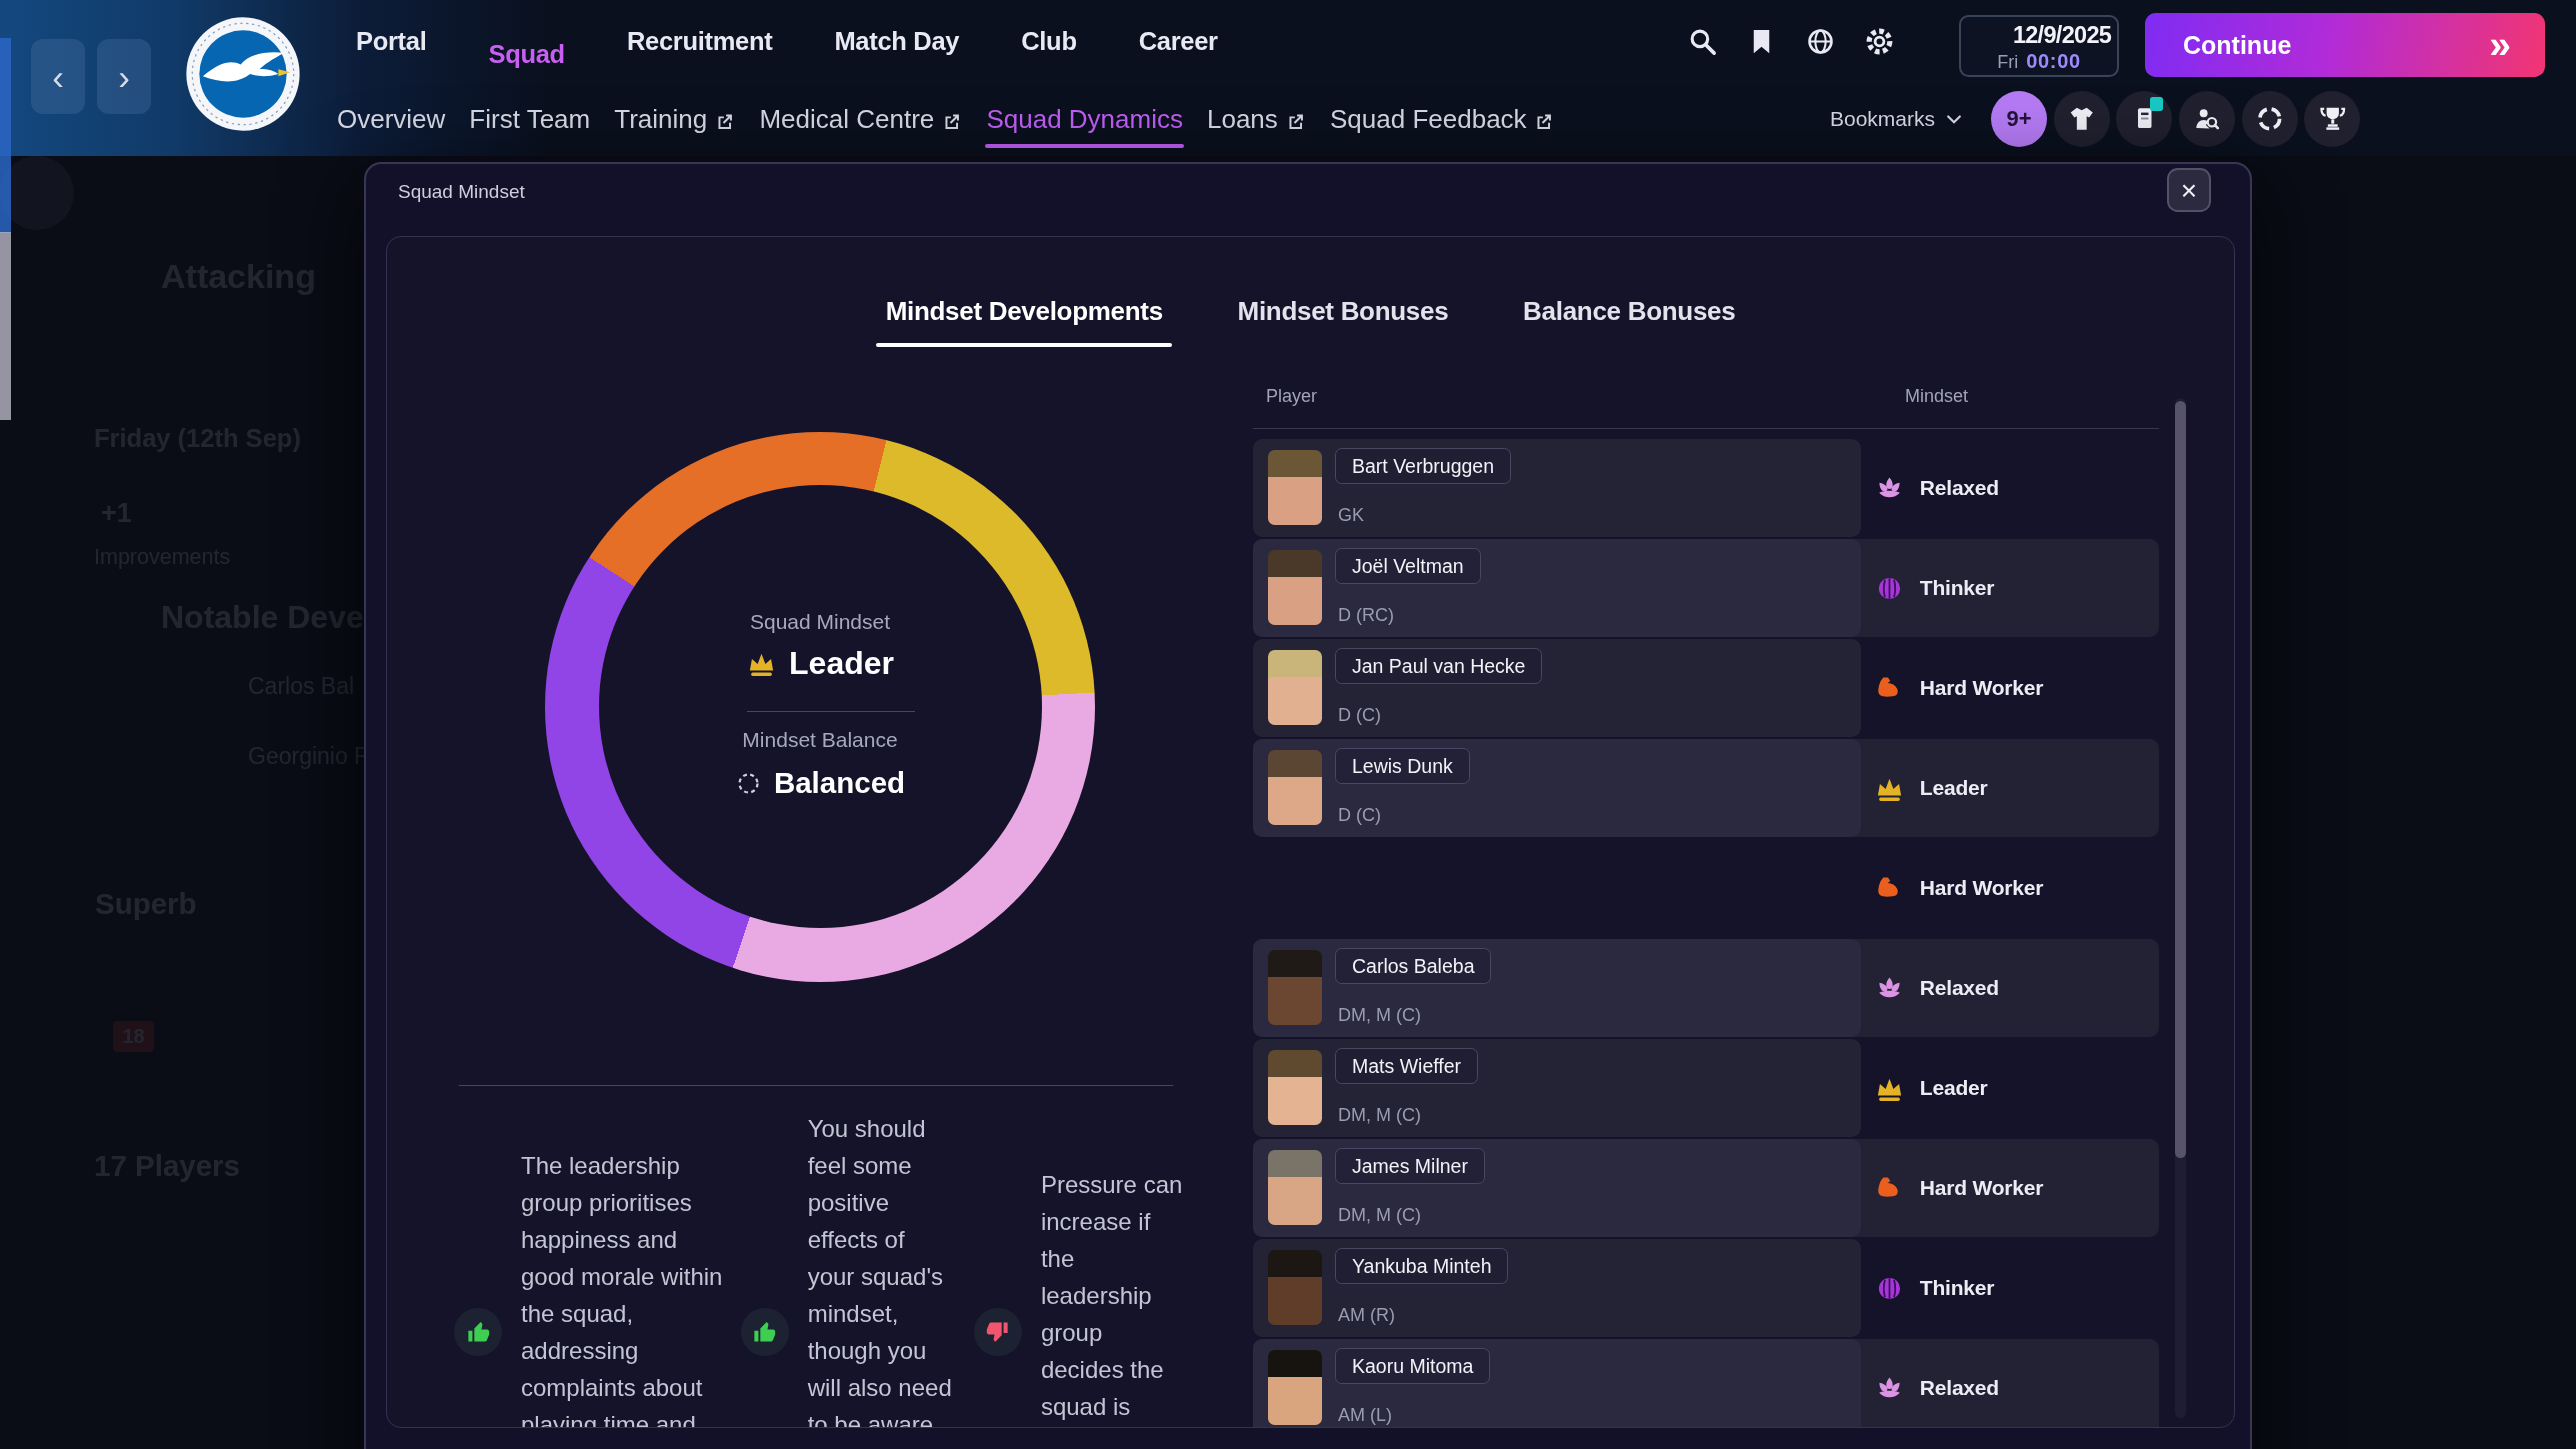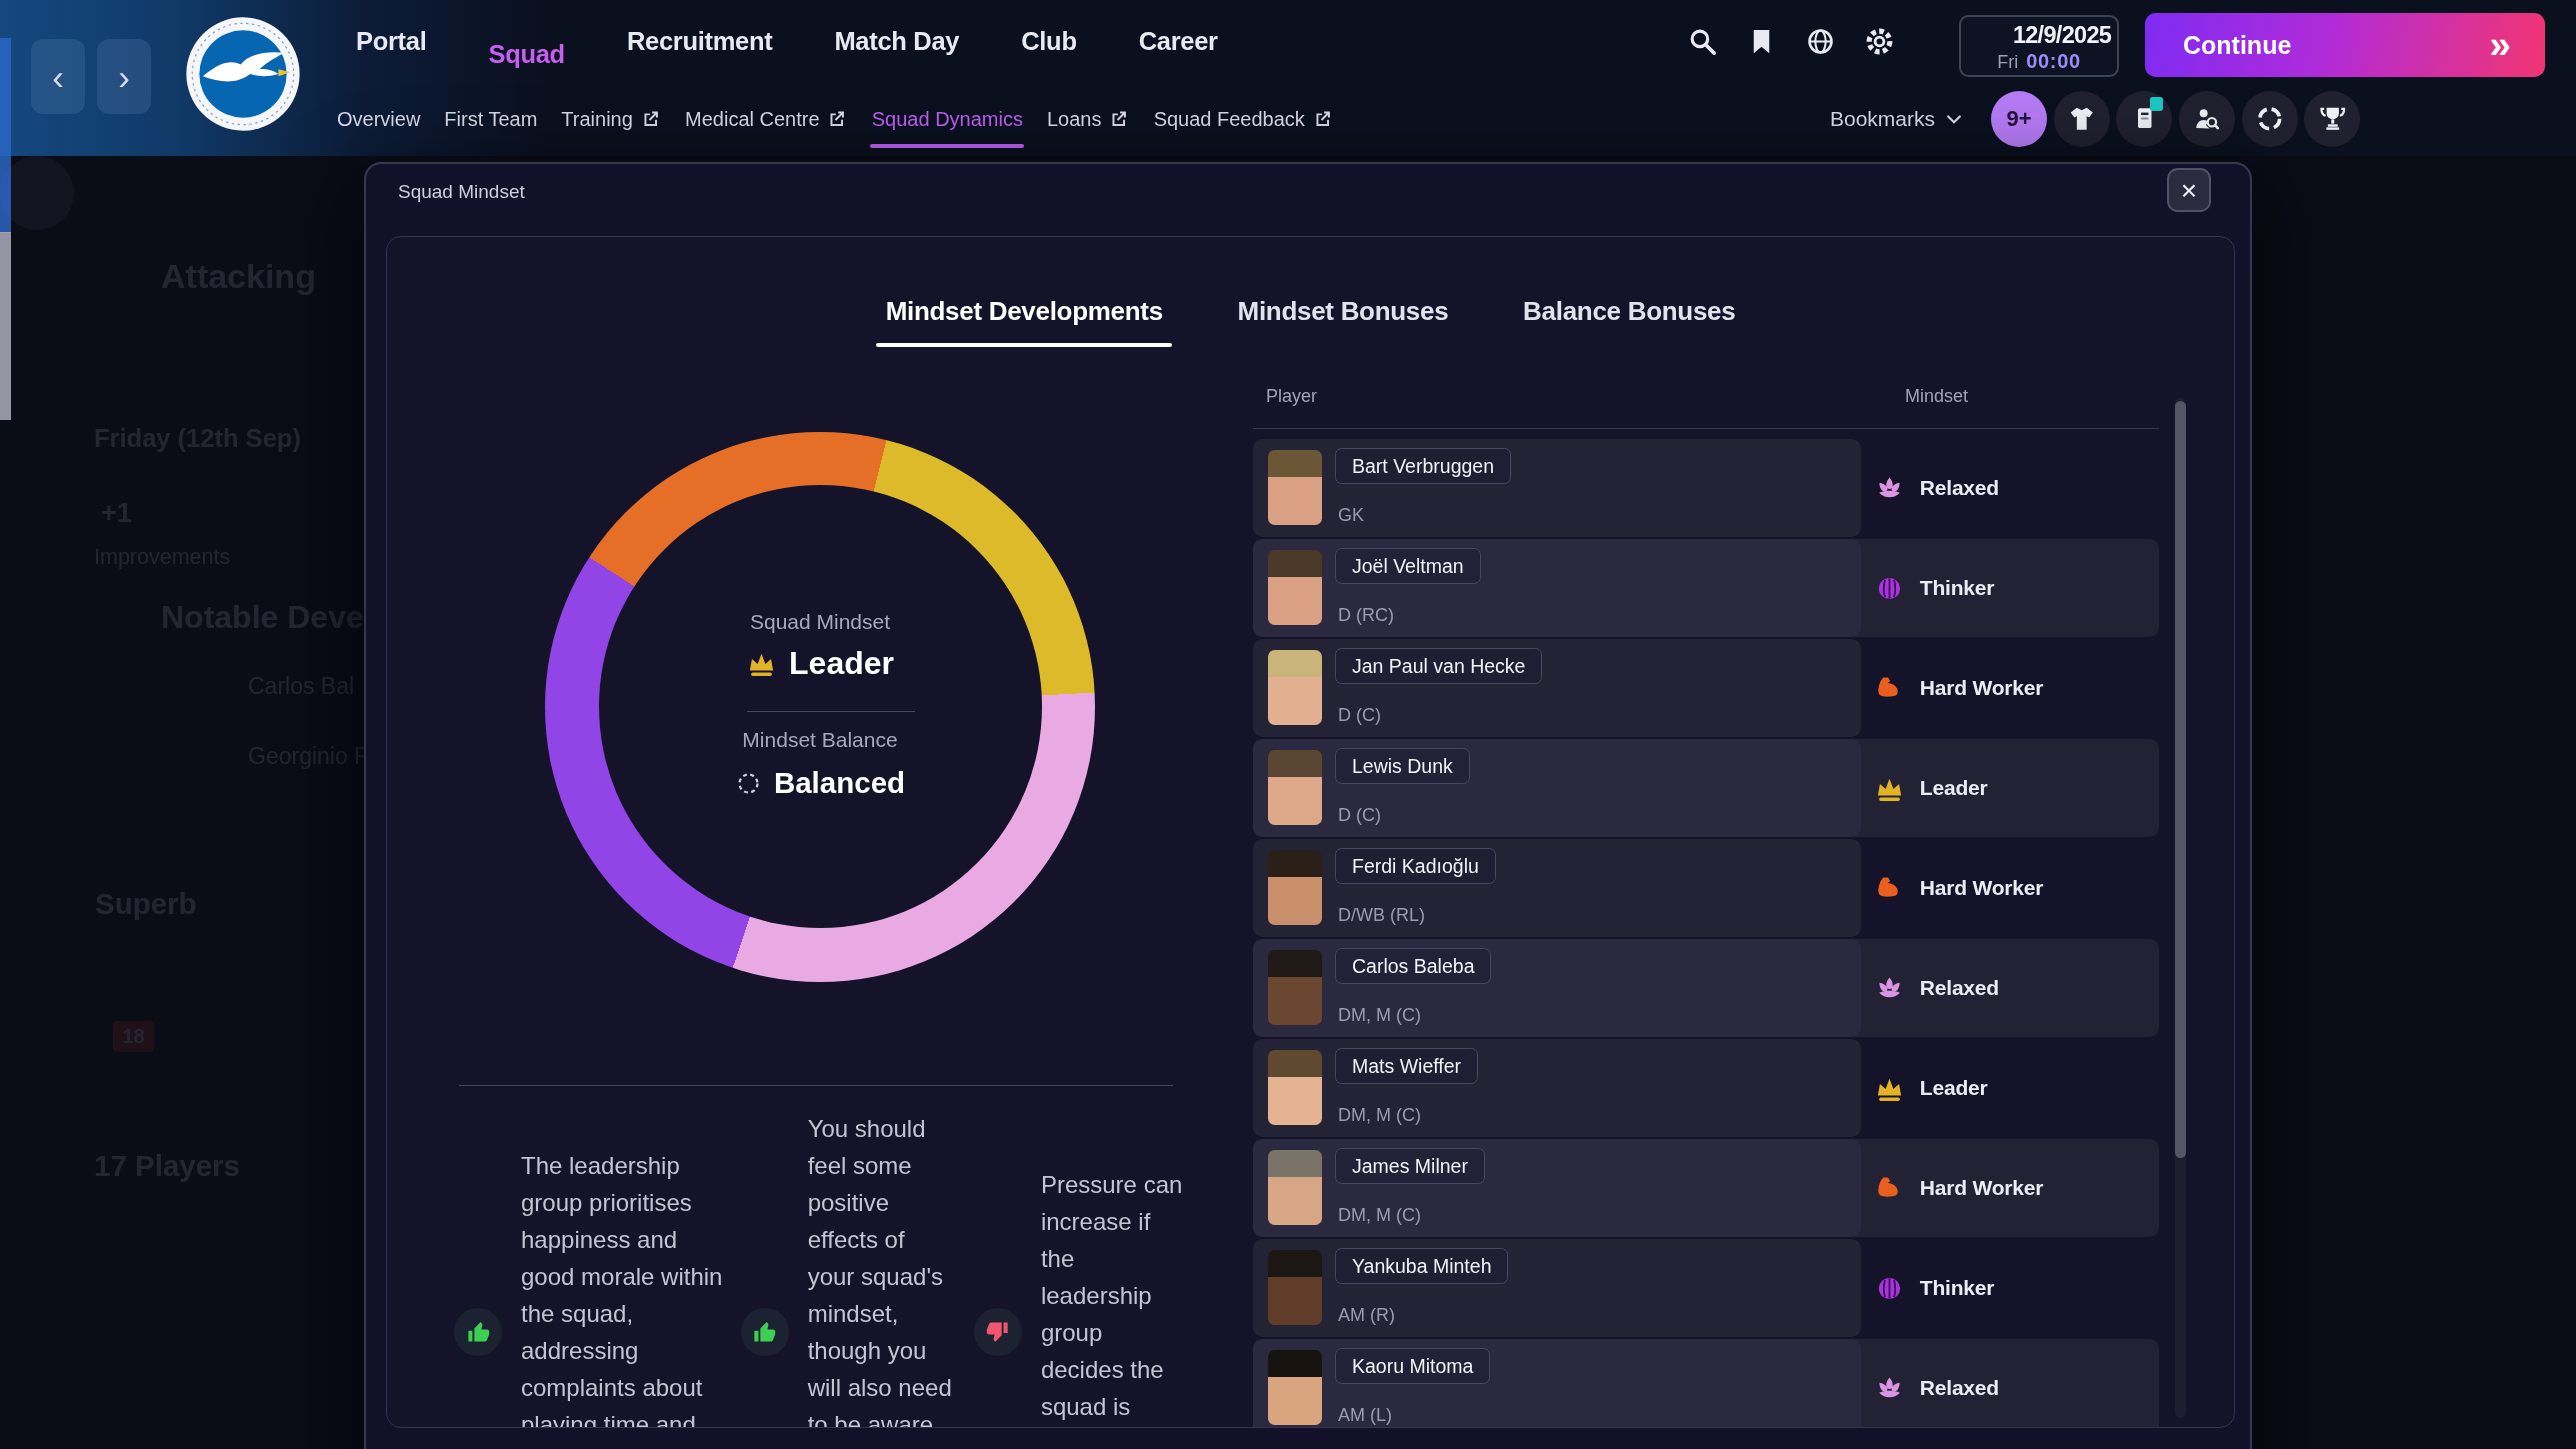--- a/index.html
+++ b/index.html
@@ -24,21 +24,21 @@
   .datebox .d1{font-size:23.5px;font-weight:bold;color:#f2f3f8;margin-top:5.4px;letter-spacing:-0.7px;margin-left:46px;}
   .datebox .d2{font-size:18px;color:#98a0b4;margin-top:1.3px;}
   .datebox .d2 b{color:#9c8bfa;font-size:20px;margin-left:8px;letter-spacing:0.7px;}
   .continue{position:absolute;left:2145px;top:13.4px;width:400px;height:64px;border:none;border-radius:10.7px;cursor:pointer;
     background:linear-gradient(100deg,#7f2cf2 0%,#b02bd9 45%,#f23572 100%);display:flex;align-items:center;}
   .continue .lbl{font-size:25px;font-weight:bold;color:#fff;margin-left:32px;}
   .continue .chev{margin-left:auto;margin-right:28px;font-size:39px;font-weight:bold;color:#fff;line-height:0;}
 
   .subbar{position:absolute;left:0;top:82px;width:100%;height:74px;}
   .sub-nav{position:absolute;left:337px;top:0;height:74px;display:flex;align-items:center;gap:24px;}
-  .sub-item{position:relative;display:flex;align-items:center;gap:6.7px;font-size:20px;color:#d6d8e4;cursor:pointer;height:100%;}
+  .sub-item{position:relative;display:flex;align-items:center;gap:6.7px;font-size:26px;color:#d6d8e4;cursor:pointer;height:100%;}
   .sub-item.active{color:#c05ef5;}
   .sub-item.active::after{content:"";position:absolute;left:-1.3px;right:-1.3px;bottom:8px;height:4px;border-radius:2px;background:#c05ef5;}
   .sub-item .ext{width:21.5px;height:21.5px;color:#d6d8e4;}
   .bookmarks{position:absolute;left:1830px;top:0;height:74px;display:flex;align-items:center;gap:9.4px;cursor:pointer;}
   .bookmarks .bl{font-size:21px;color:#d6d8e4;}
   .sub-icons{position:absolute;left:1991px;top:8.7px;display:flex;gap:6.7px;}
   .cbtn{position:relative;width:56px;height:56px;border-radius:50%;background:#20202f;border:none;cursor:pointer;
     display:flex;align-items:center;justify-content:center;}
   .cbtn.badge{background:#b57bf5;}
   .cbtn.badge .bt{font-size:22px;font-weight:bold;color:#231539;}
@@ -423,25 +423,20 @@
             <div class="mcell">
               <span class="mico"><svg width="31" height="31" viewBox="0 0 24 24">
                   <path d="M3 17.5h18l-1.6-9-4.4 3.8L12 4.5l-3 7.8L4.6 8.5z" fill="#e3b226"></path>
                   <rect x="4" y="19" width="16" height="2.6" rx="1.2" fill="#e3b226"></rect>
                 </svg></span>
               <span class="mlabel">Leader</span>
             </div>
           </div>
 
           <div class="trow">
-            <div class="pcell">
-              <div class="avatar" style="background: linear-gradient(rgb(42, 32, 24) 0%, rgb(42, 32, 24) 36%, rgb(201, 143, 106) 36%, rgb(201, 143, 106) 100%);"></div>
-              <div class="npill">Ferdi Kadıoğlu</div>
-              <div class="pos">D/WB (RL)</div>
-            </div>
             <div class="mcell">
               <span class="mico"><svg width="31" height="31" viewBox="0 0 24 24">
                   <path d="M7.2 3.5h3.6l1.8 2.6-2 1.7c3 .2 6 1.6 7.3 4.3 1.2 2.5.2 5.2-2.6 5.8-2.3.5-6 .7-8.6.1-2.3-.5-3.6-2.2-3.4-4.5.3-3 1.2-7.3 3.9-10z" fill="#ea5f1d"></path>
                 </svg></span>
               <span class="mlabel">Hard Worker</span>
             </div>
           </div>
 
           <div class="trow stripe">
             <div class="pcell">

